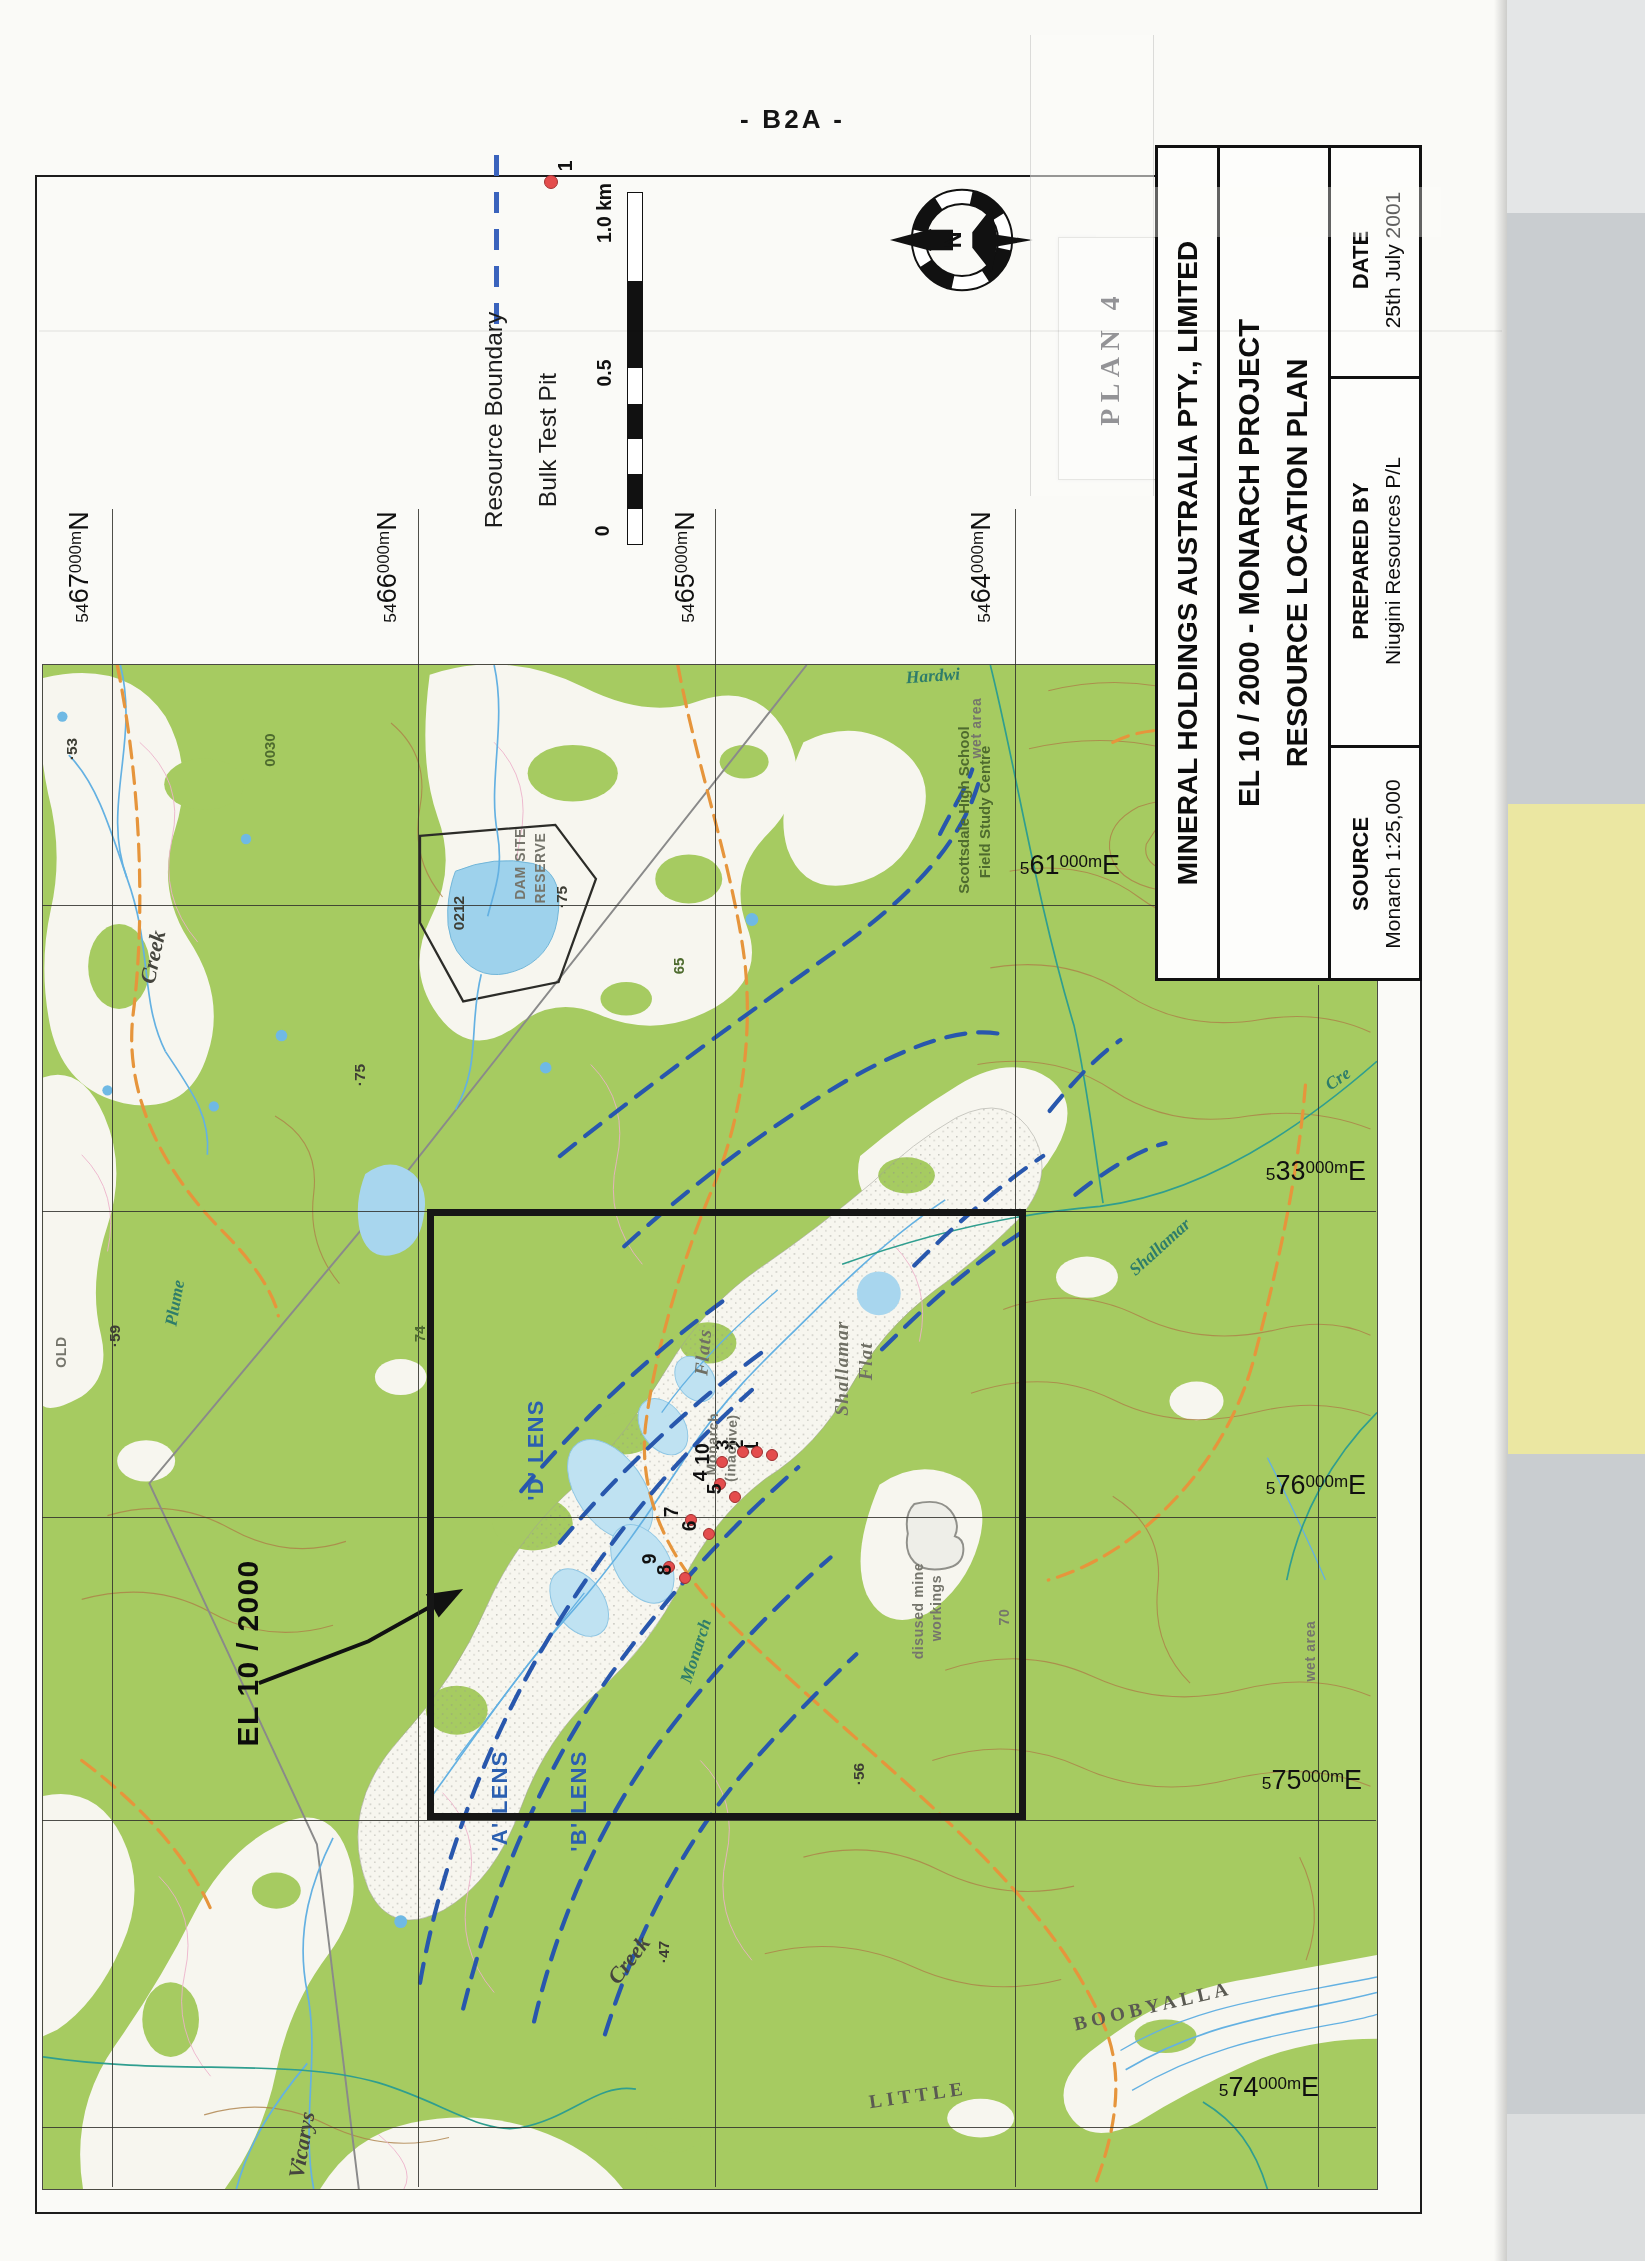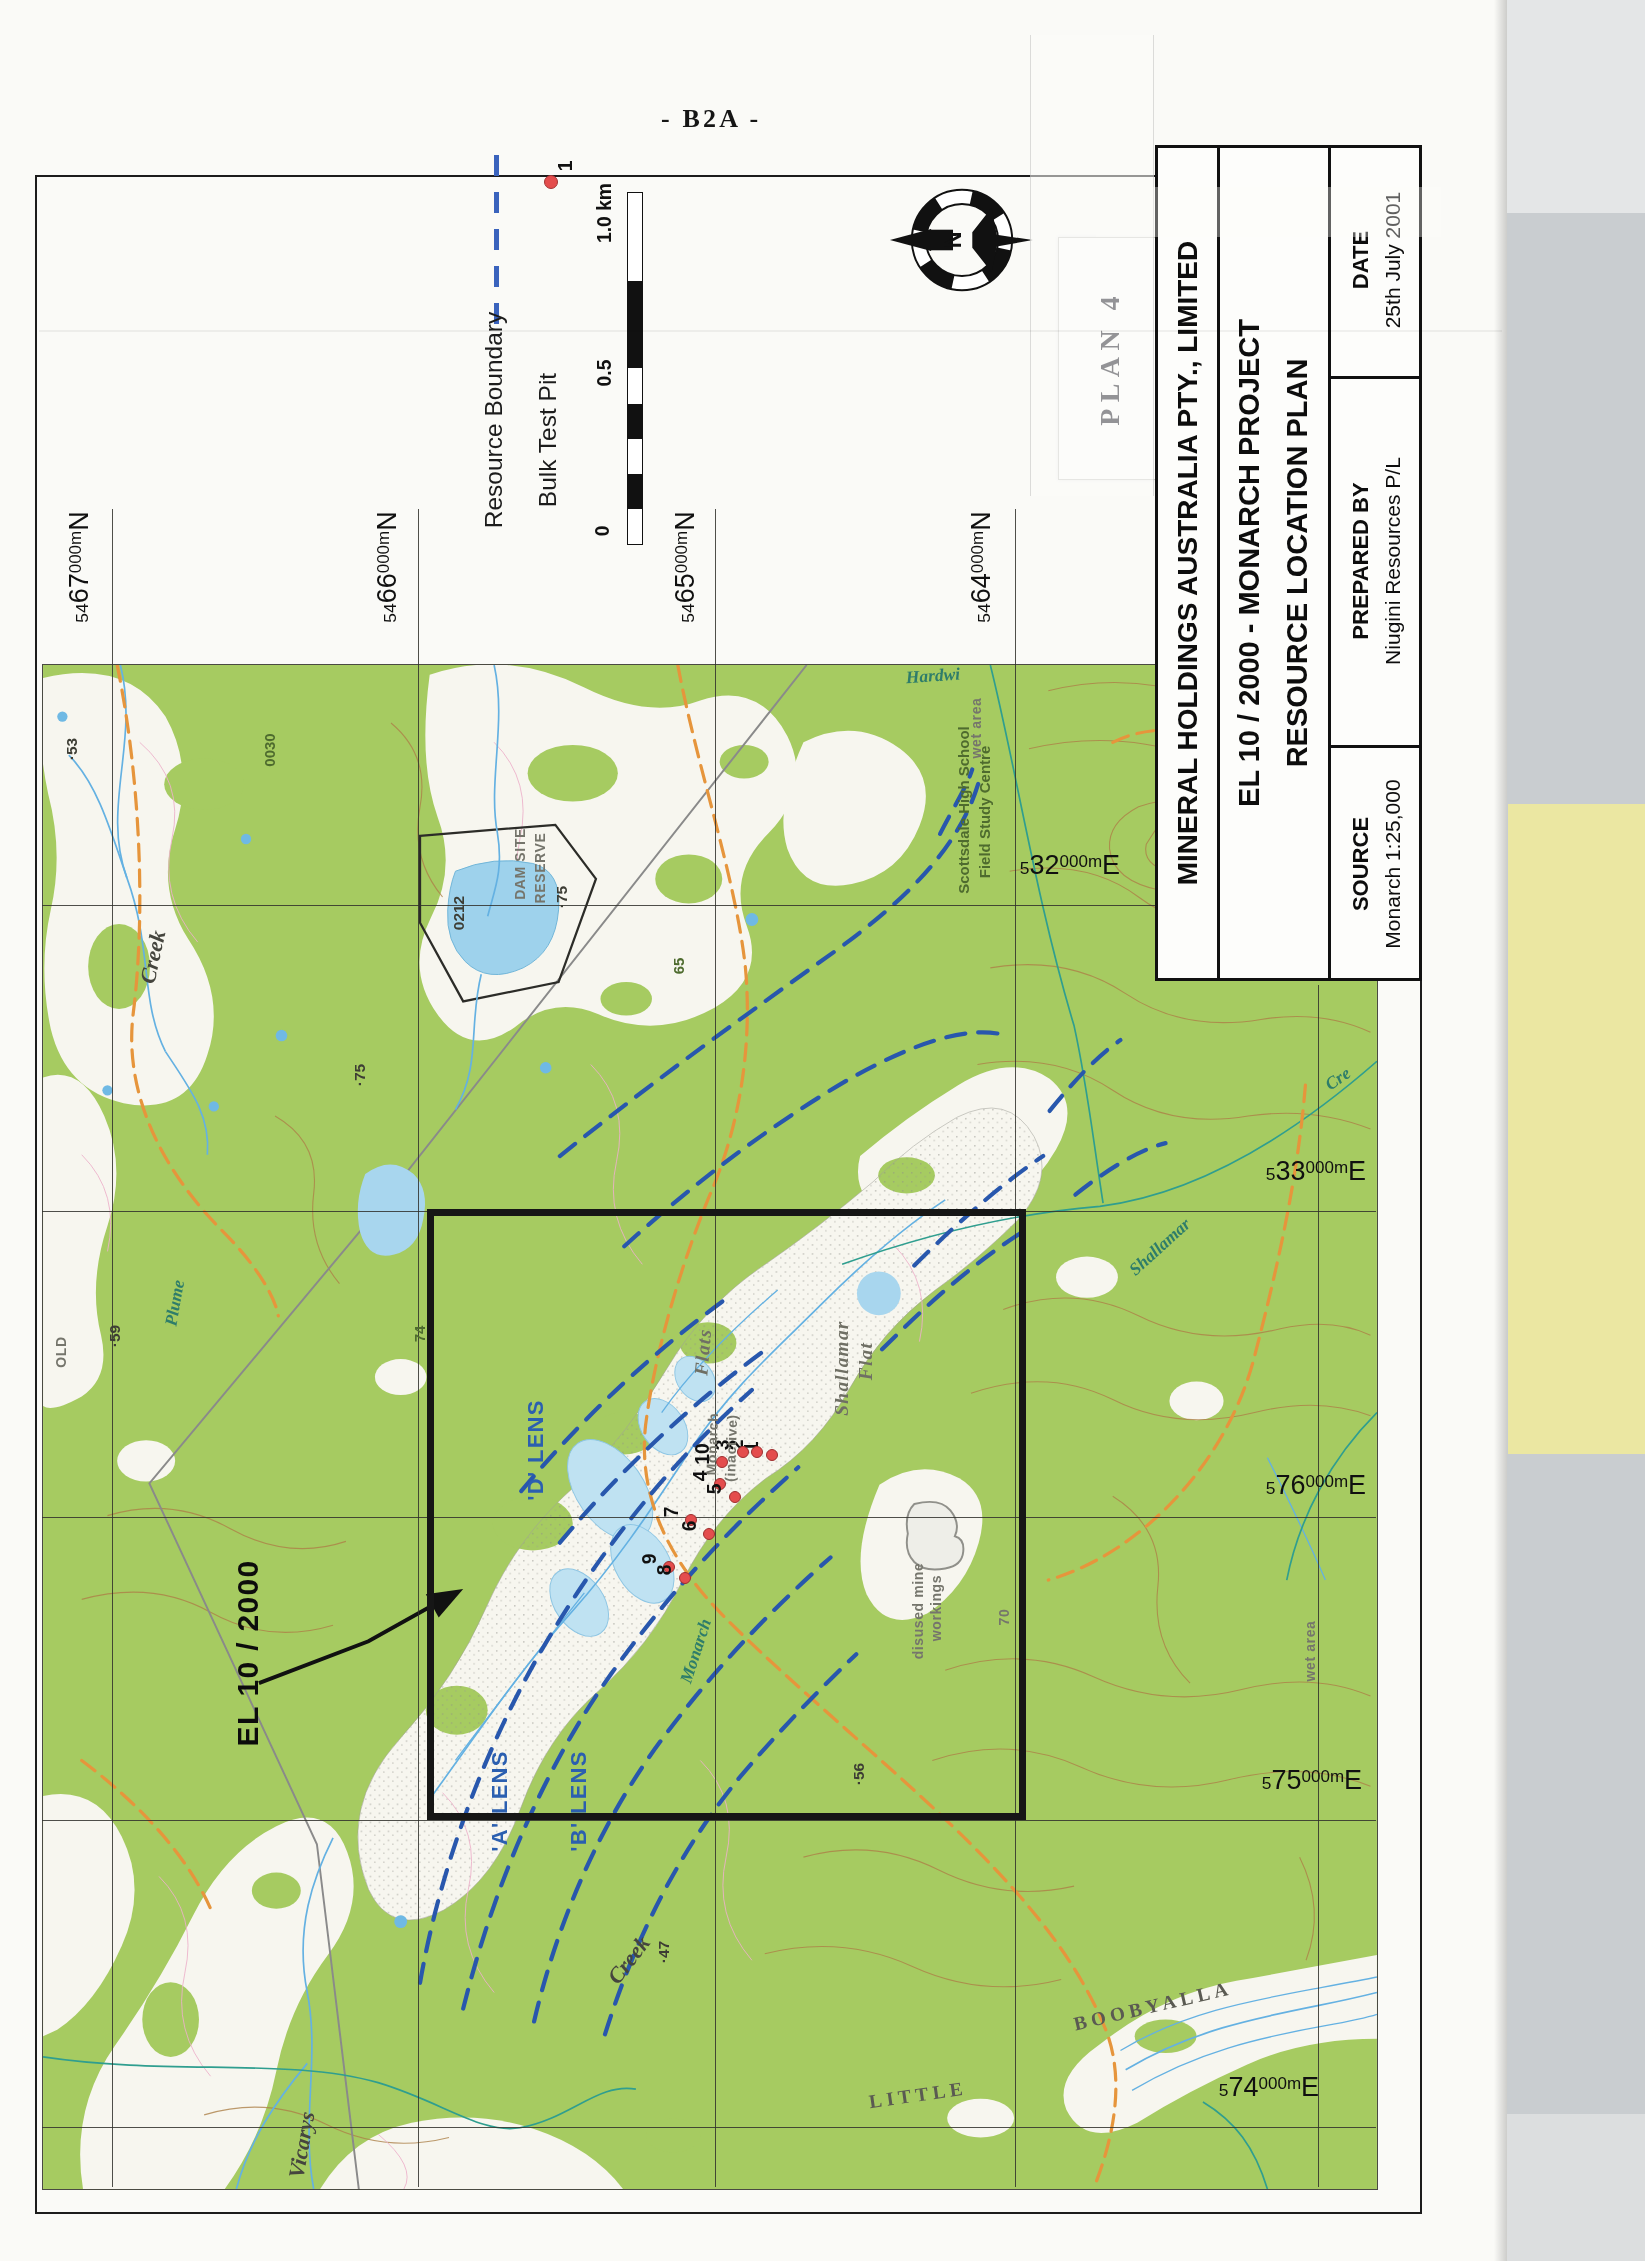--- a/index.html
+++ b/index.html
@@ -47,21 +47,21 @@
 <div id="canvas">
 
   <div class="abs" style="left:0;top:0;width:1507px;height:2261px;background:#fafaf7;"></div>
 
   <div class="abs" style="left:1507px;top:0;width:138px;height:2261px;background:#c9cdd0;"></div>
   <div class="abs" style="left:1507px;top:0;width:138px;height:213px;background:#e4e6e7;"></div>
   <div class="abs" style="left:1507px;top:2114px;width:138px;height:147px;background:#dcdedf;"></div>
   <div class="abs" style="left:1508px;top:804px;width:137px;height:650px;background:#ebe7a2;"></div>
   <div class="abs" style="left:1494px;top:0;width:13px;height:2261px;background:linear-gradient(to right,rgba(0,0,0,0),rgba(0,0,0,0.18));"></div>
 
-  <div class="abs header" style="left:661px;top:106px;width:219px;font-family:Liberation Serif, serif;">- B2A -</div>
+  <div class="abs header" style="left:683px;top:106px;width:219px;text-align:center;">- B2A -</div>
 
   <div class="abs" style="left:35px;top:175px;width:1387px;height:2039px;border:2.6px solid #1c1c1c;box-sizing:border-box;"></div>
 
   <div class="abs" id="mapwrap" style="left:42px;top:664px;width:1334px;height:1524px;overflow:hidden;border:1.3px solid #4a4a42;box-sizing:content-box;background:#f7f6ef;">
     <svg width="1334" height="1524" viewBox="0 0 2070 2365" xmlns="http://www.w3.org/2000/svg">
       <defs>
         <pattern id="stip" width="14" height="14" patternUnits="userSpaceOnUse">
           <circle cx="4" cy="4" r="1.3" fill="#8f8f88"></circle>
             <circle cx="11" cy="10" r="1.1" fill="#9a9a92"></circle>
         </pattern>
@@ -233,21 +233,21 @@
       <div class="gridv" style="left: 112px; top: 509px; height: 1678px;"></div>
       <div class="rc coord" style="left: 79px; top: 567px;"><span class="gsm">54</span><span class="glg">67</span><span class="gsup">000m</span><span class="glg">N</span></div>
       <div class="gridv" style="left: 418px; top: 509px; height: 1678px;"></div>
       <div class="rc coord" style="left: 387px; top: 567px;"><span class="gsm">54</span><span class="glg">66</span><span class="gsup">000m</span><span class="glg">N</span></div>
       <div class="gridv" style="left: 715px; top: 509px; height: 1678px;"></div>
       <div class="rc coord" style="left: 685px; top: 567px;"><span class="gsm">54</span><span class="glg">65</span><span class="gsup">000m</span><span class="glg">N</span></div>
       <div class="gridv" style="left: 1015px; top: 509px; height: 1678px;"></div>
       <div class="rc coord" style="left: 981px; top: 567px;"><span class="gsm">54</span><span class="glg">64</span><span class="gsup">000m</span><span class="glg">N</span></div>
       <div class="gridv" style="left: 1318px; top: 985px; height: 1202px;"></div>
       <div class="gridh" style="left: 42px; top: 905px; width: 1334px;"></div>
-      <div class="hc coord" style="left: 1070px; top: 865px;"><span class="gsm">5</span><span class="glg">32</span><span class="gsup">000m</span><span class="glg">E</span></div>
+      <div class="hc coord" style="left: 1070px; top: 865px;"><span class="gsm">5</span><span class="glg">61</span><span class="gsup">000m</span><span class="glg">E</span></div>
       <div class="gridh" style="left: 42px; top: 1211px; width: 1334px;"></div>
       <div class="hc coord" style="left: 1316px; top: 1171px;"><span class="gsm">5</span><span class="glg">33</span><span class="gsup">000m</span><span class="glg">E</span></div>
       <div class="gridh" style="left: 42px; top: 1517px; width: 1334px;"></div>
       <div class="hc coord" style="left: 1316px; top: 1477px; margin-top: 8px;"><span class="gsm">5</span><span class="glg">76</span><span class="gsup">000m</span><span class="glg">E</span></div>
       <div class="gridh" style="left: 42px; top: 1820px; width: 1334px;"></div>
       <div class="hc coord" style="left: 1312px; top: 1780px;"><span class="gsm">5</span><span class="glg">75</span><span class="gsup">000m</span><span class="glg">E</span></div>
       <div class="gridh" style="left: 42px; top: 2127px; width: 1334px;"></div>
       <div class="hc coord" style="left: 1269px; top: 2087px;"><span class="gsm">5</span><span class="glg">74</span><span class="gsup">000m</span><span class="glg">E</span></div>
       <div class="pitdot" style="left: 766px; top: 1449px;"></div>
       <div class="rc pitnum" style="left: 752px; top: 1447px;">1</div>

